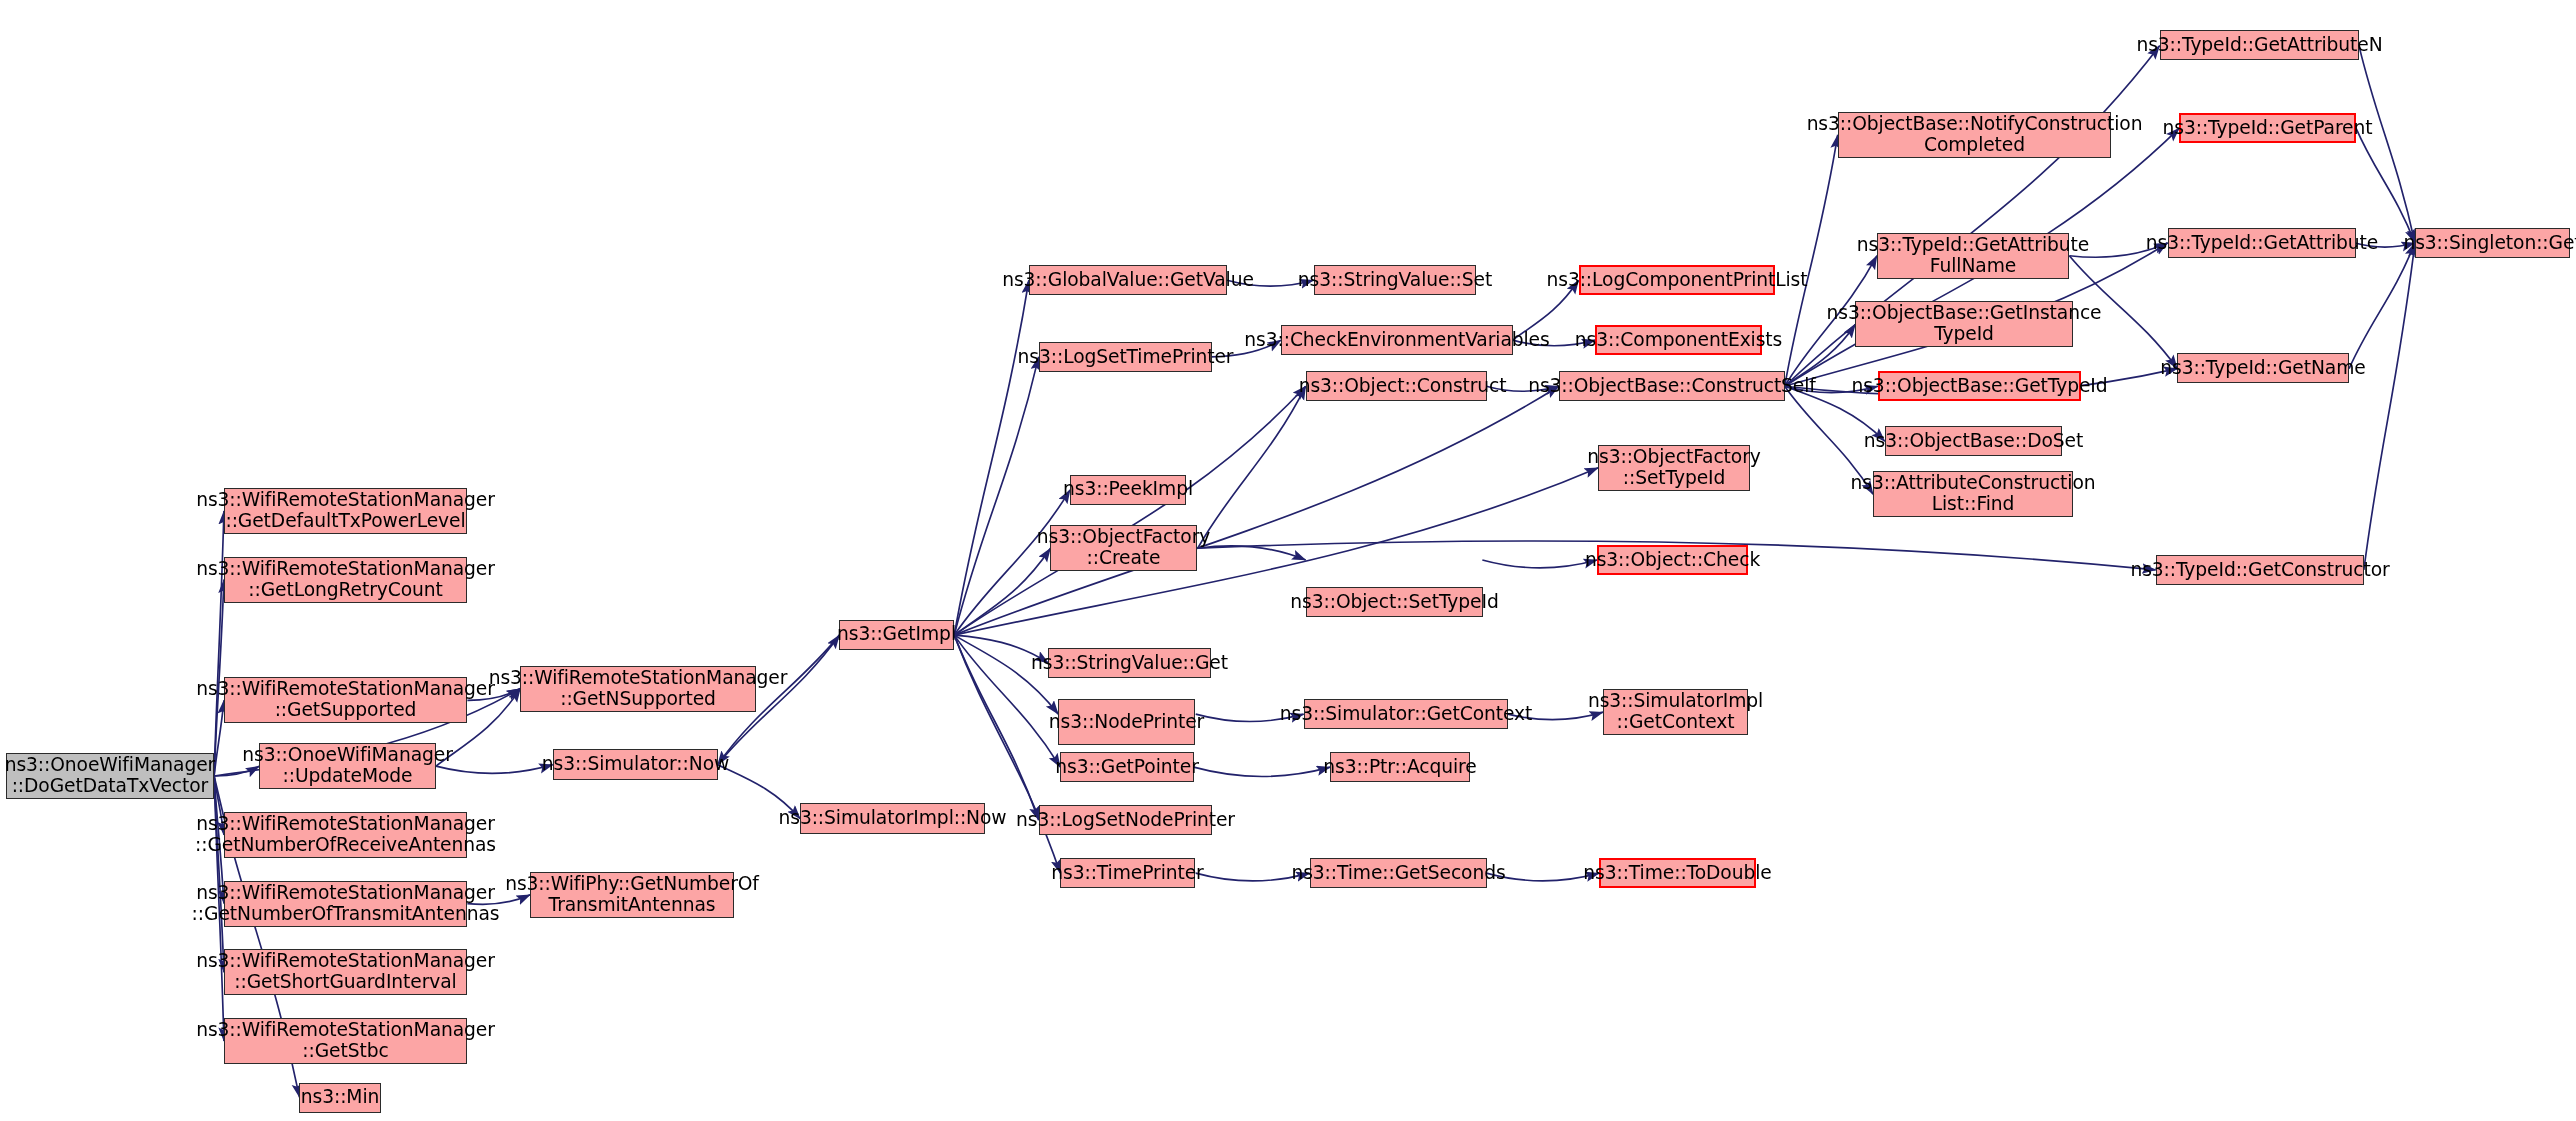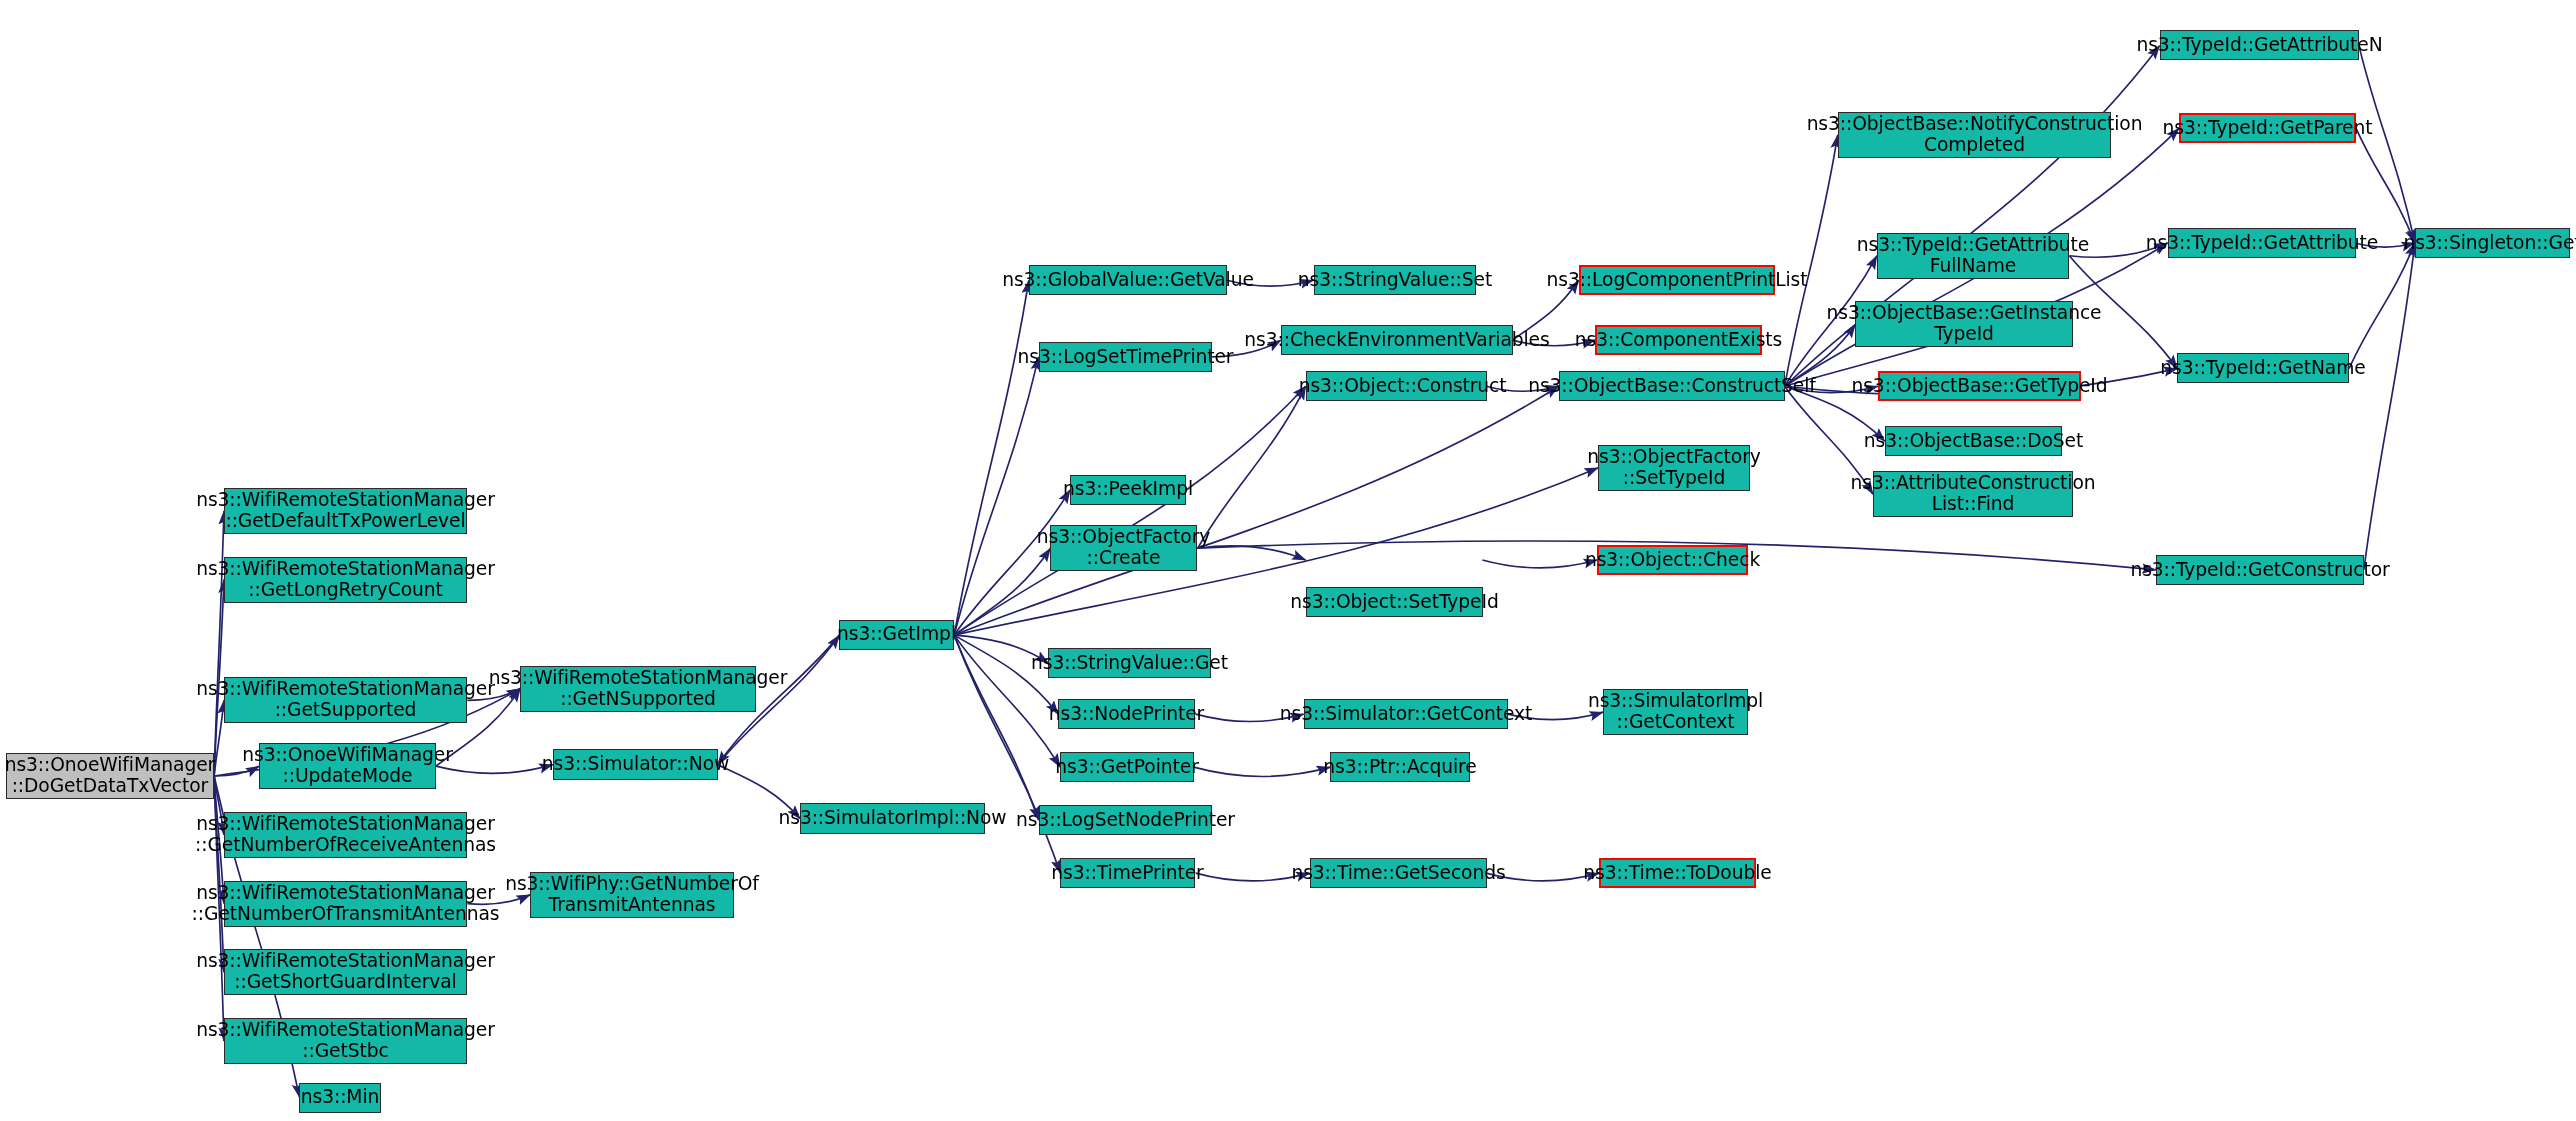--- a/index.html
+++ b/index.html
@@ -23,21 +23,21 @@
     height: 1121px;
     pointer-events: none;
   }
   .node {
     position: absolute;
     box-sizing: border-box;
     display: flex;
     align-items: center;
     justify-content: center;
     text-align: center;
-    background: #14b8a6;
+    background: #fca5a5;
     border: 1.6px solid #2b2b2b;
     color: #000000;
     font-size: 18.7px;
     line-height: 1.12;
     letter-spacing: -0.1px;
     white-space: pre-line;
     padding: 1px 3.9px;
     z-index: 5;
   }
   .node.red {
@@ -150,21 +150,21 @@
       <div class="node" style="left: 839px; top: 620px; width: 115px; height: 29.5px;">ns3::GetImpl</div>
       <div class="node" style="left: 800px; top: 803px; width: 185px; height: 31px;">ns3::SimulatorImpl::Now</div>
       <div class="node" style="left: 1029px; top: 265px; width: 198px; height: 30px;">ns3::GlobalValue::GetValue</div>
       <div class="node" style="left: 1039px; top: 342px; width: 173px; height: 30px;">ns3::LogSetTimePrinter</div>
       <div class="node" style="left: 1281px; top: 325px; width: 232px; height: 30px;">ns3::CheckEnvironmentVariables</div>
       <div class="node" style="left: 1306px; top: 371px; width: 181px; height: 30px; padding-left: 16px;">ns3::Object::Construct</div>
       <div class="node" style="left: 1070px; top: 475px; width: 116px; height: 29.5px;">ns3::PeekImpl</div>
       <div class="node" style="left: 1050px; top: 525px; width: 147px; height: 46px;">ns3::ObjectFactory
 ::Create</div>
       <div class="node" style="left: 1048px; top: 648px; width: 163px; height: 30px;">ns3::StringValue::Get</div>
-      <div class="node" style="left: 1058px; top: 699px; width: 137px; height: 30px;">ns3::NodePrinter</div>
+      <div class="node" style="left: 1058px; top: 699px; width: 137px; height: 46px;">ns3::NodePrinter</div>
       <div class="node" style="left: 1060px; top: 752px; width: 134px; height: 30px;">ns3::GetPointer</div>
       <div class="node" style="left: 1039px; top: 805px; width: 173px; height: 30px;">ns3::LogSetNodePrinter</div>
       <div class="node" style="left: 1060px; top: 858px; width: 135px; height: 30px;">ns3::TimePrinter</div>
       <div class="node" style="left: 1314px; top: 265px; width: 162px; height: 30px;">ns3::StringValue::Set</div>
       <div class="node" style="left: 1306px; top: 545px; width: 177px; height: 30px; margin-top: 42px;">ns3::Object::SetTypeId</div>
       <div class="node" style="left: 1304px; top: 699px; width: 204px; height: 30px;">ns3::Simulator::GetContext</div>
       <div class="node" style="left: 1330px; top: 752px; width: 140px; height: 30px;">ns3::Ptr::Acquire</div>
       <div class="node" style="left: 1310px; top: 858px; width: 177px; height: 30px;">ns3::Time::GetSeconds</div>
       <div class="node red" style="left: 1579px; top: 265px; width: 196px; height: 30px;">ns3::LogComponentPrintList</div>
       <div class="node red" style="left: 1595px; top: 325px; width: 167px; height: 30px;">ns3::ComponentExists</div>

